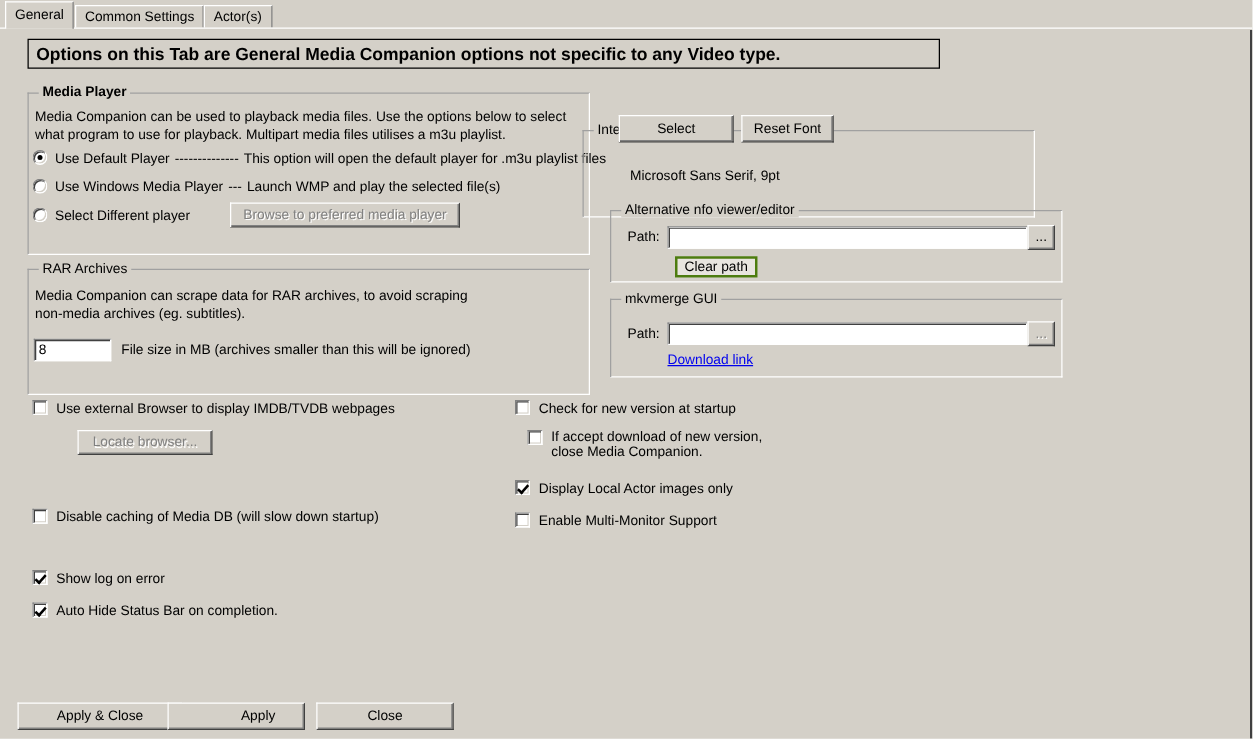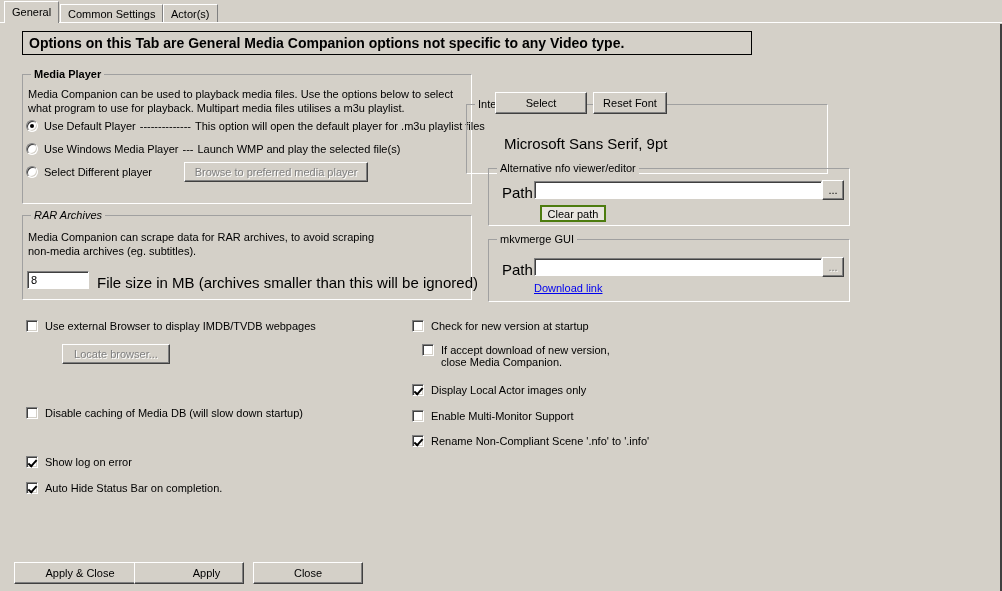--- a/index.html
+++ b/index.html
@@ -223,21 +223,21 @@
     position: absolute;
     font-size: 11px;
     color: #0000ee;
     text-decoration: underline;
     white-space: nowrap;
     cursor: pointer;
   }
 
   .smalltext {
     position: absolute;
-    font-size: 15px;
+    font-size: 11px;
     white-space: nowrap;
   }
 </style>
 </head>
 <body>
 
 <div id="app">
 
   <div class="tabstrip">
     <div class="tab active" style="left:4px;">General</div>
@@ -263,21 +263,21 @@
     <div class="radio-row" style="left:26px; top:119px;">
       <span class="radio"></span><span>Use Windows Media Player</span><span style="padding:0 4px;">---</span><span>Launch WMP and play the selected file(s)</span>
     </div>
 
     <div class="radio-row" style="left:26px; top:142px;">
       <span class="radio"></span><span>Select Different player</span>
     </div>
 
     <div class="btn disabled" style="left:184px; top:138px; width:184px; height:20px;">Browse to preferred media player</div>
 
-    <div class="group" style="left:22px; top:191px; width:450px; height:85px;font-style:italic;">
+    <div class="group" style="left:22px; top:191px; width:450px; height:101px;">
       <div class="gtitle">RAR Archives</div>
     </div>
     <div class="gtext" style="left:28px; top:206px;">Media Companion can scrape data for RAR archives, to avoid scraping</div>
     <div class="gtext" style="left:28px; top:220px;">non-media archives (eg. subtitles).</div>
 
     <div class="tbox" style="left:27px; top:247px; width:62px; height:18px;">8</div>
     <div class="smalltext" style="left:97px; top:250px;">File size in MB (archives smaller than this will be ignored)</div>
 
     <div class="group" style="left:466px; top:52px; width:362px; height:70px;margin-top:28px;">
       <div class="gtitle">Interface Font</div>
@@ -334,22 +334,19 @@
     </div>
 
     <div class="cb-row" style="left:412px; top:360px;">
       <span class="cb on"></span><span>Display Local Actor images only</span>
     </div>
 
     <div class="cb-row" style="left:412px; top:386px;">
       <span class="cb"></span><span>Enable Multi-Monitor Support</span>
     </div>
 
-    <div class="cb-row" style="left:412px; top:411px;">
-      <span class="cb on"></span><span>Rename Non-Compliant Scene '.nfo' to '.info'</span>
-    </div>
 
     <div class="btn" style="left:14px; top:538px; width:132px; height:22px;">Apply  &amp;  Close</div>
     <div class="btn" style="left:134px; top:538px; width:110px; height:22px;padding-left:35px;">Apply</div>
     <div class="btn" style="left:253px; top:538px; width:110px; height:22px;">Close</div>
 
   </div>
 </div>
 
 </body></html>

